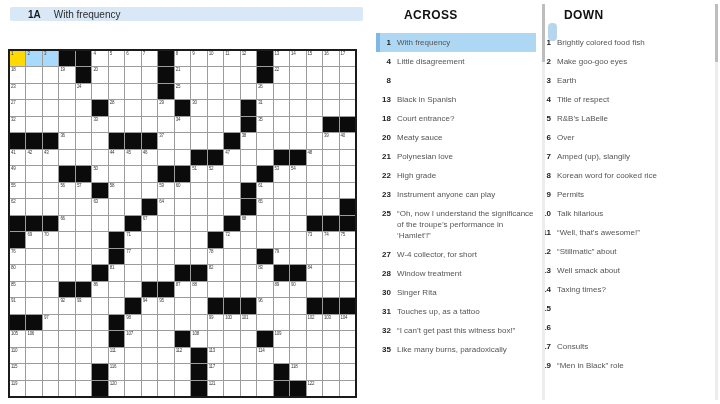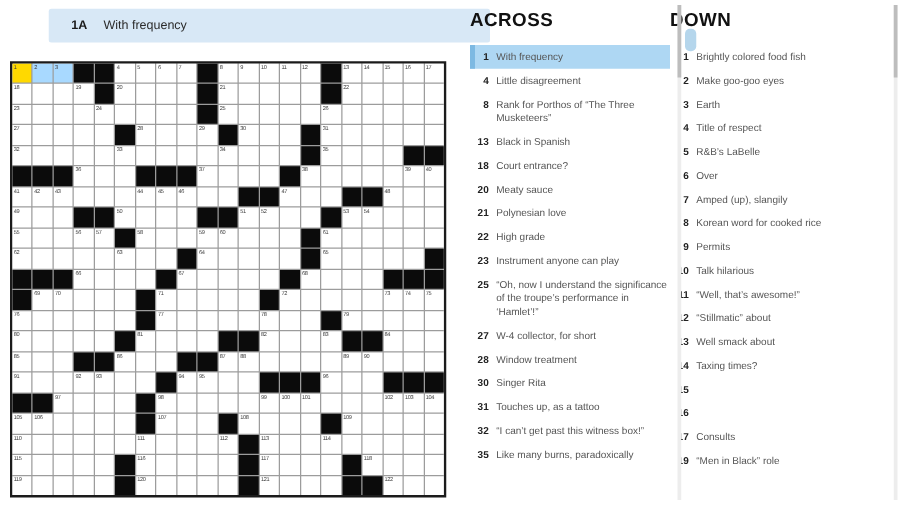--- a/index.html
+++ b/index.html
@@ -1,41 +1,41 @@
 <!DOCTYPE html>
 <html><head>
 <meta charset="utf-8">
 <style>
   * { margin:0; padding:0; box-sizing:border-box; }
   html,body { width:720px; height:404px; background:#ffffff; overflow:hidden;
               font-family:"Liberation Sans", sans-serif; }
   body { position:relative; }
 
   
-  .clue-bar { position:absolute; left:10px; top:7px; width:353px; height:27px;
-              background:#d8e8f6; border-radius:2px; display:flex; align-items:center;margin-left:29px; }
+  .clue-bar { position:absolute; left:10px; top:7px; width:353px; height:14px;
+              background:#d8e8f6; border-radius:2px; display:flex; align-items:center; }
   .clue-bar .cb-num { font-weight:bold; font-size:10px; color:#1a1a1a; margin-left:18px; }
   .clue-bar .cb-text { font-size:10px; color:#2b2b2b; margin-left:13px; }
 
   
   .grid-wrap { position:absolute; left:8px; top:49px; width:349px; height:349px;
                border:2px solid #1b1b1b; background:#999; }
   .grid { display:grid; width:100%; height:100%;
           grid-template-columns:repeat(21,1fr); grid-template-rows:repeat(21,1fr);
           gap:1px; background:#9c9c9c; }
   .cell { background:#fff; position:relative; }
   .cell.black { background:#0b0b0b; }
   .cell .num { position:absolute; top:0px; left:1px; font-size:4.5px; line-height:5px;
                color:#3c3c3c; letter-spacing:-0.3px; }
 
   
   .clue-col { position:absolute; top:8px; }
   .clue-col.across { left:376px; width:160px; }
   .clue-col.down   { left:536px; width:158px; }
-  .col-title { font-size:15px; font-weight:bold; color:#111; letter-spacing:0.4px; }
+  .col-title { font-size:12px; font-weight:bold; color:#111; letter-spacing:0.4px;margin-left:28px; }
   .clue-list { margin-top:11px; }
   .clue { display:flex; padding:4px 2px 4px 0; border-left:4px solid transparent; }
   .clue .cnum { width:17px; min-width:17px; text-align:right; font-weight:bold;
                 font-size:8px; color:#222; line-height:11px; padding-right:6px; }
   .clue .ctext { font-size:8px; color:#555; line-height:11px; }
   .clue.selected { background:#aed7f3; border-left:4px solid #7db9e2; }
   .clue.italic .ctext { }
 
   
   .down-marker { position:absolute; left:548px; top:23px; width:9px; height:18px;
@@ -750,21 +750,20 @@
       <div class="clue selected">
     <span class="cnum">1</span>
     <span class="ctext">With frequency</span>
   </div>
       <div class="clue">
     <span class="cnum">4</span>
     <span class="ctext">Little disagreement</span>
   </div>
       <div class="clue">
     <span class="cnum">8</span>
-    <span class="ctext">Rank for Porthos of “The Three Musketeers”</span>
   </div>
       <div class="clue">
     <span class="cnum">13</span>
     <span class="ctext">Black in Spanish</span>
   </div>
       <div class="clue">
     <span class="cnum">18</span>
     <span class="ctext">Court entrance?</span>
   </div>
       <div class="clue">

